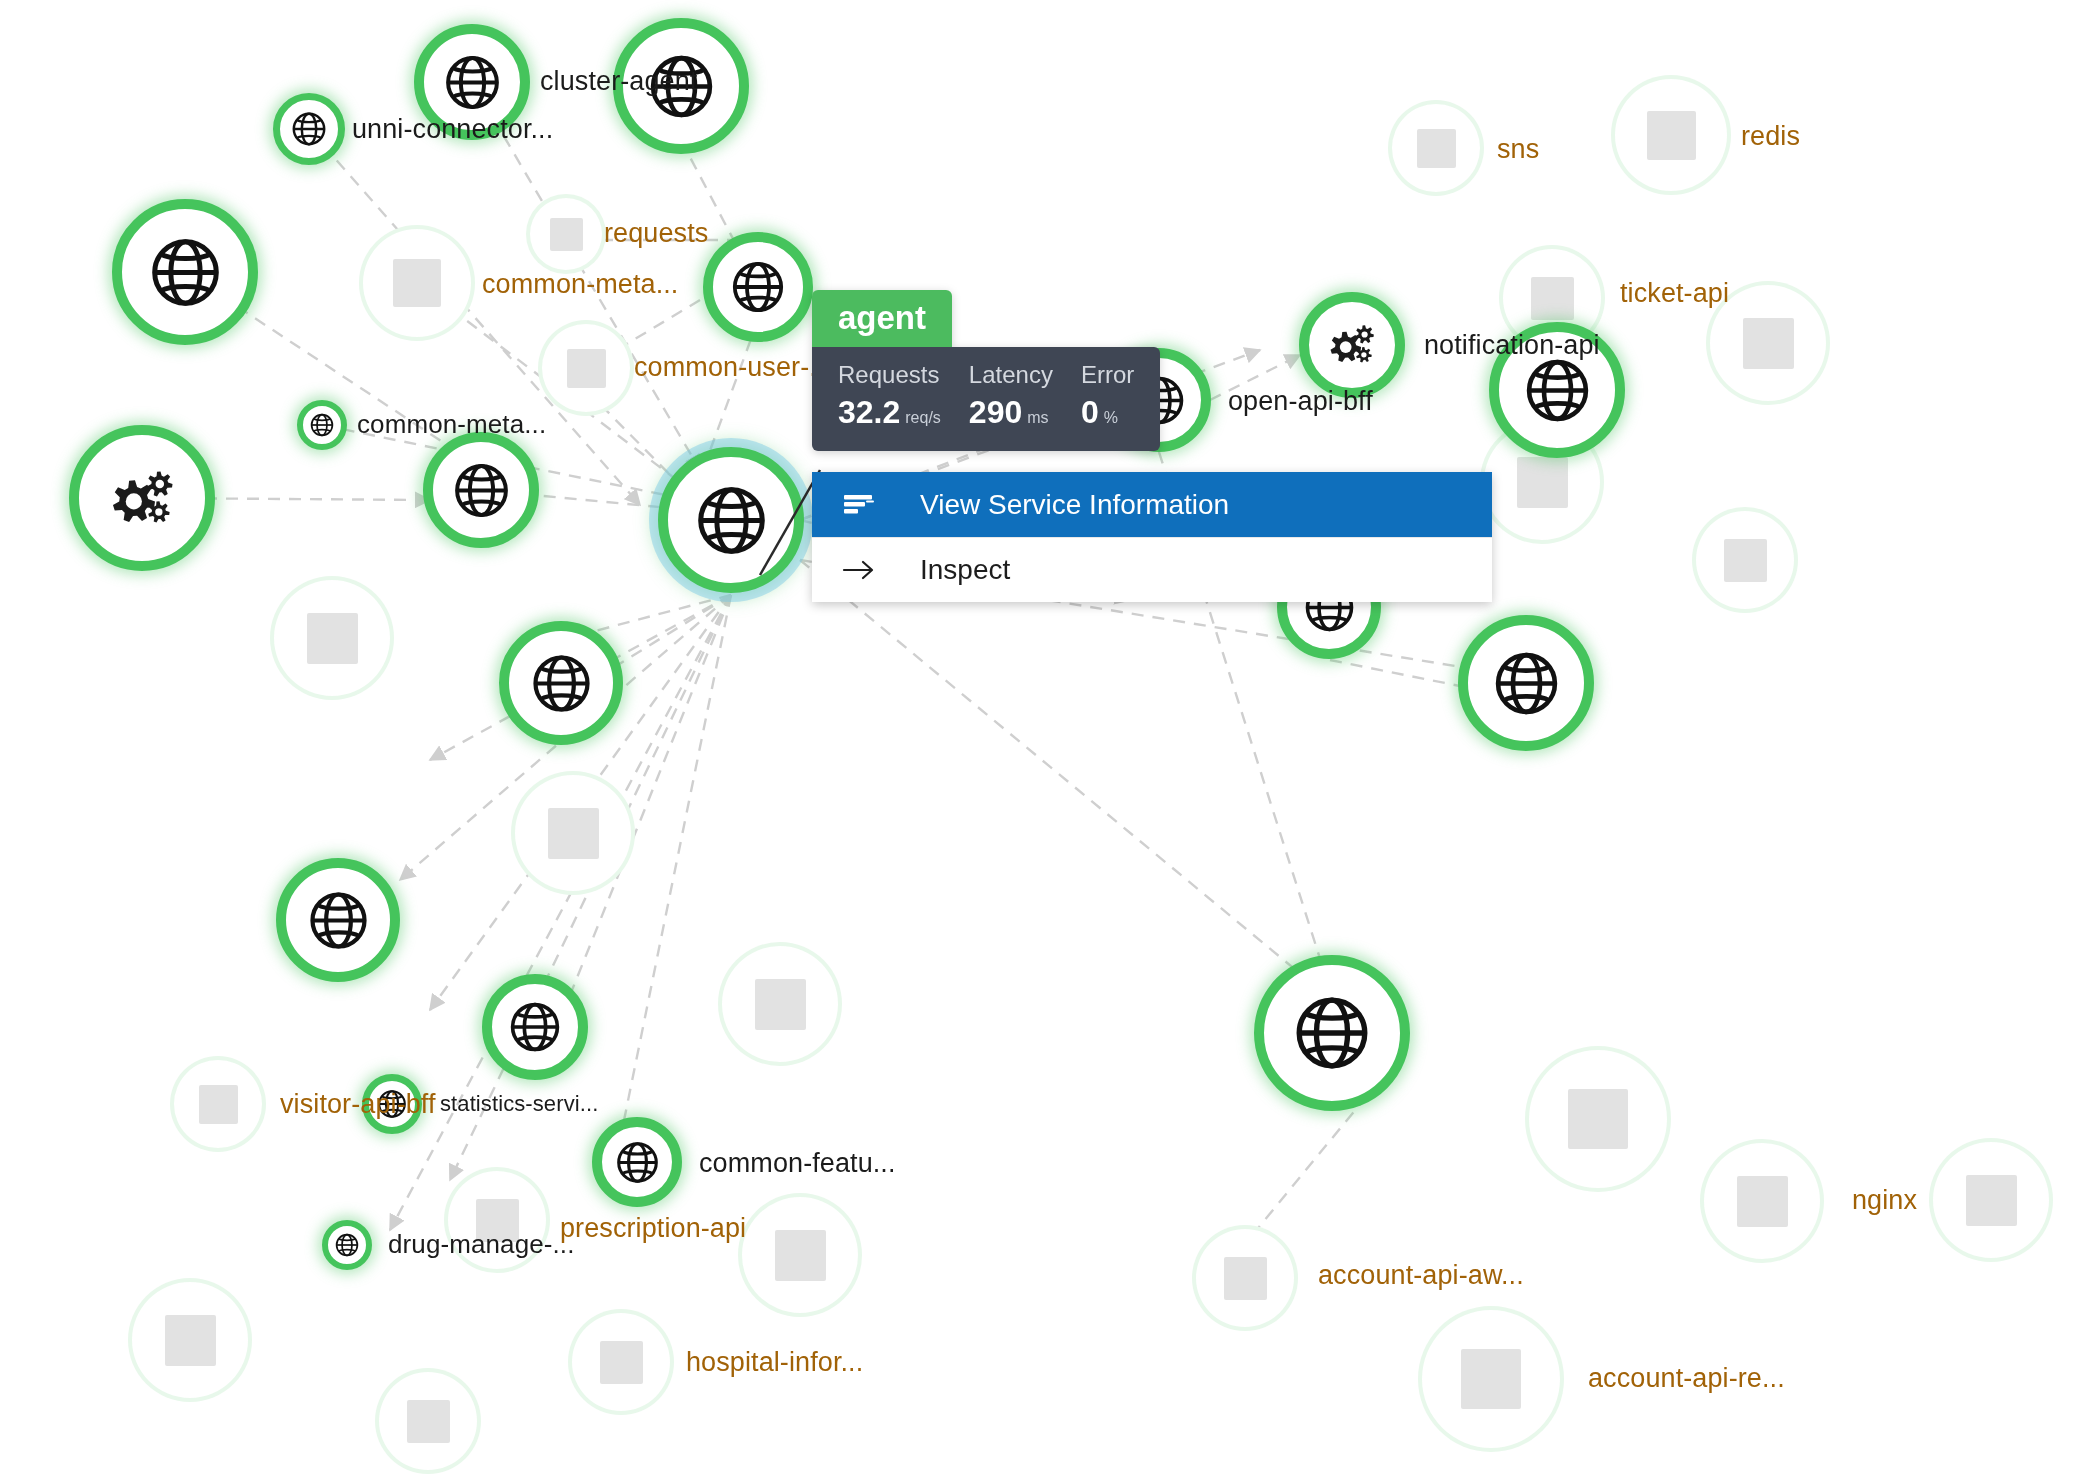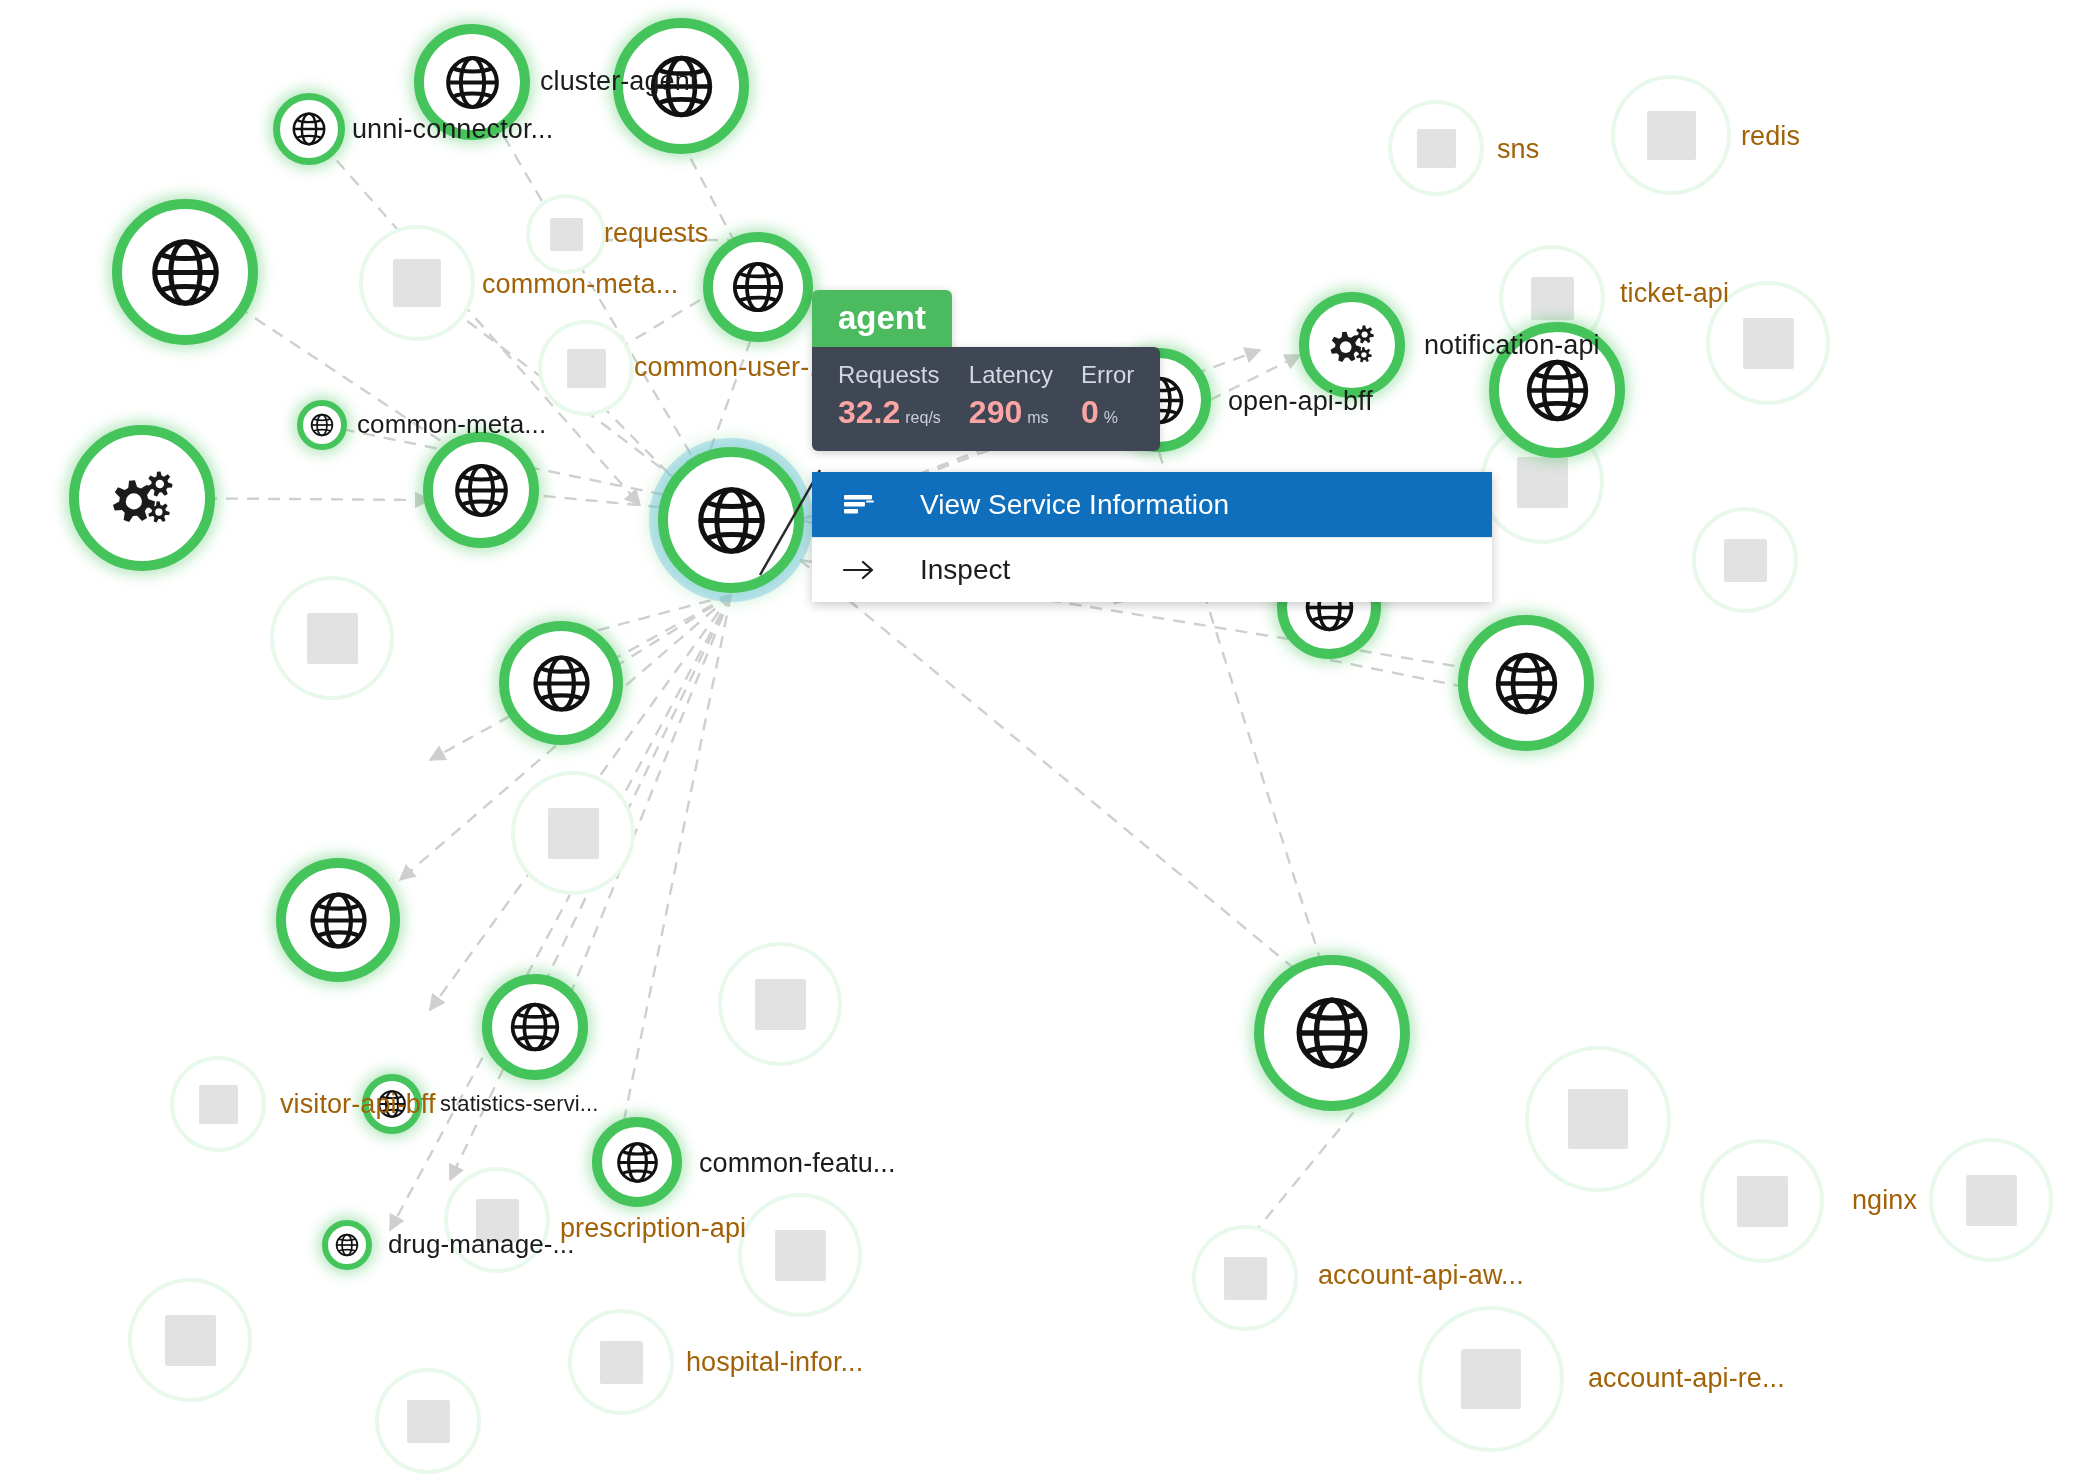--- a/index.html
+++ b/index.html
@@ -84,21 +84,21 @@
   #tooltip .stat .k{
     display:block;
     font-size:24px;
     color:#d4d8df;
     font-weight:400;
     margin-bottom:5px;
   }
   #tooltip .stat .v{
     font-size:32px;
     font-weight:700;
-    color:#fca5a5;
+    color:#ffffff;
   }
   #tooltip .stat .u{
     font-size:16px;
     font-weight:400;
     color:#c9cfd8;
     margin-left:5px;
   }
 
   
   #ctxmenu{

